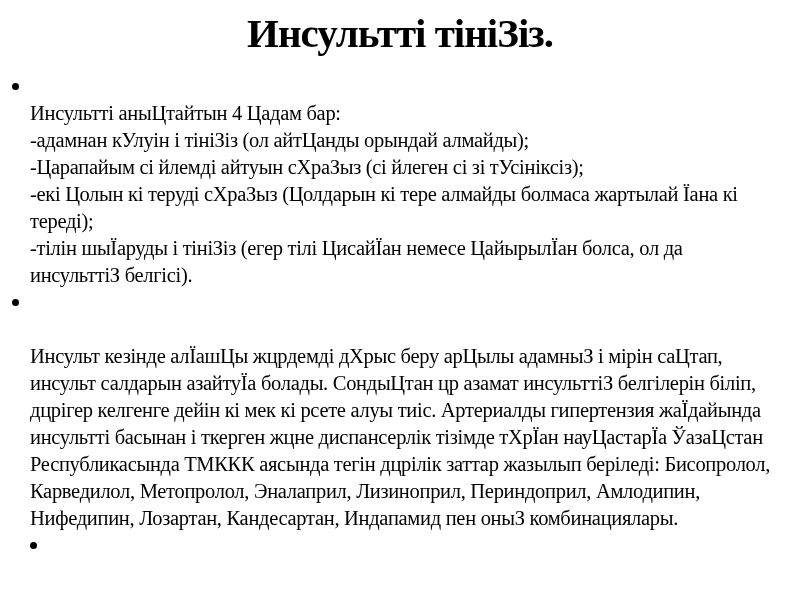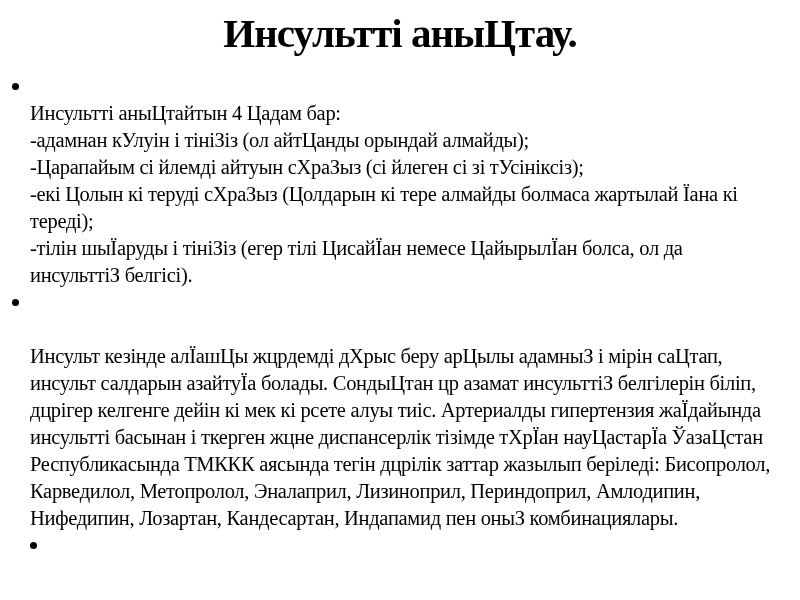--- a/index.html
+++ b/index.html
@@ -50,21 +50,21 @@
     display: inline-block;
   }
   .bullet-item.indented { padding-left: 48px; }
   .bullet-item.indented .dot { left: 30px; }
 </style>
 </head>
 <body style="color: rgb(0, 0, 0);">
 
 <div class="slide" style="background: rgb(255, 255, 255);">
 
-  <h1 class="slide-title">Инсультті аныЦтау.</h1>
+  <h1 class="slide-title">Инсультті тініЗіз.</h1>
 
   <ul class="bullet-list">
 
     <li class="bullet-item">
       <span class="dot"></span><span>Инсультті аныЦтайтын 4 Цадам бар:
 -адамнан кУлуін і тініЗіз (ол айтЦанды орындай алмайды);
 -Царапайым сі йлемді айтуын сХраЗыз (сі йлеген сі зі тУсініксіз);
 -екі Цолын кі теруді сХраЗыз (Цолдарын кі тере алмайды болмаса жартылай Їана кі тереді);
 -тілін шыЇаруды і тініЗіз (егер тілі ЦисайЇан немесе ЦайырылЇан болса, ол да инсульттіЗ белгісі).</span>
     </li>

